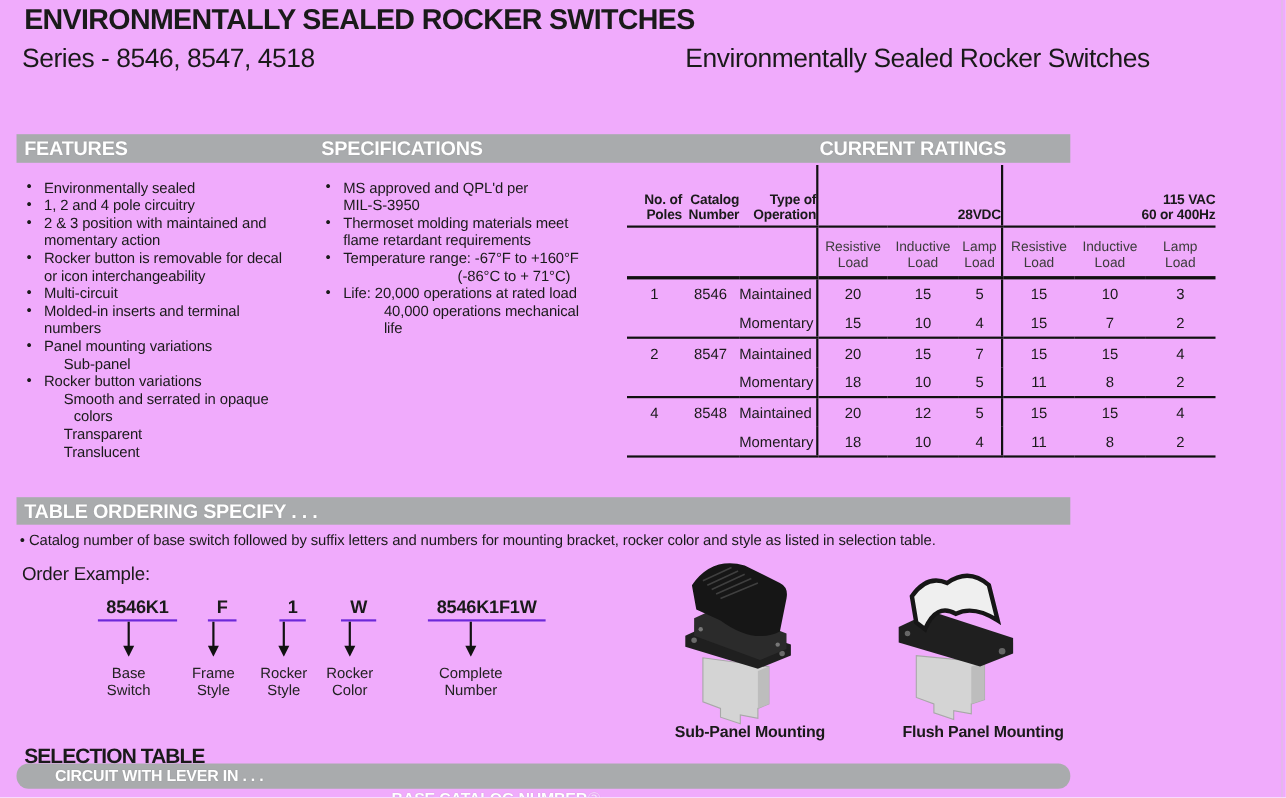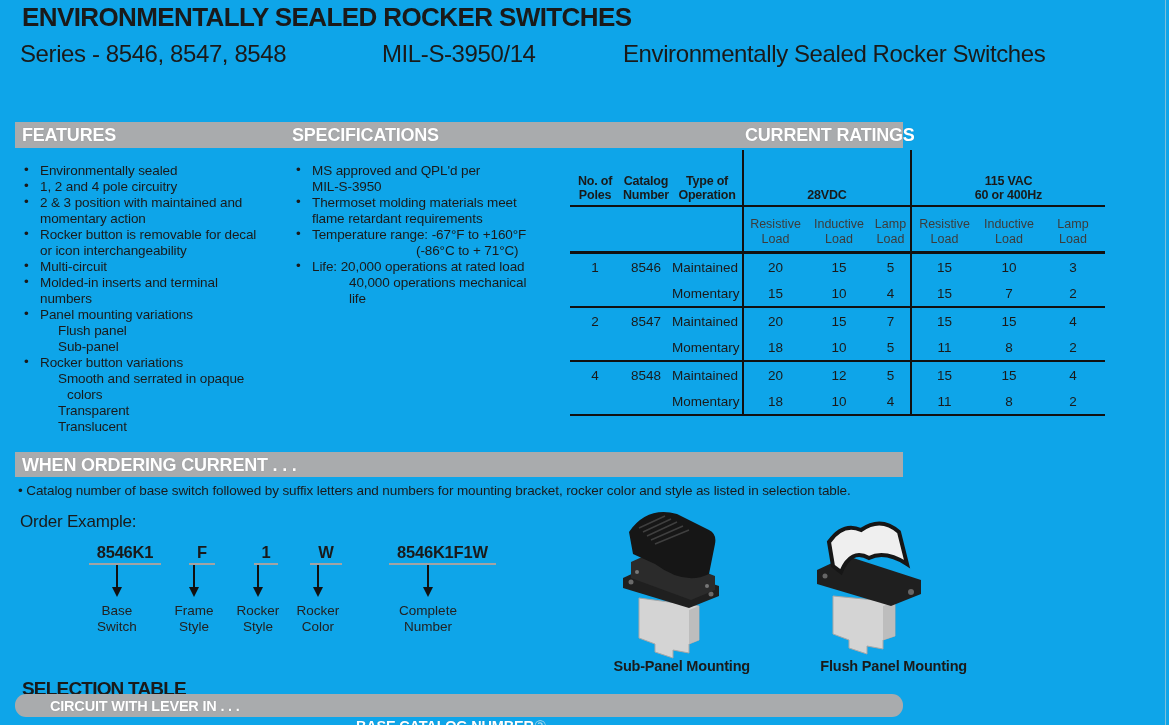--- a/index.html
+++ b/index.html
@@ -1,28 +1,28 @@
 <!DOCTYPE html>
 <html><head>
 <meta charset="utf-8">
 <style>
   html,body{margin:0;padding:0;background:#fff;}
-  .page{position:relative;width:1169px;height:725px;background:#0ea5e9;overflow:hidden;
+  .page{position:relative;width:1169px;height:725px;background:#f0abfc;overflow:hidden;
         font-family:"Liberation Sans",sans-serif;color:#1a1a1a;}
   .right-edge{position:absolute;left:1165px;top:0;width:1px;height:725px;background:#cfcfcf;opacity:.6;}
 
   
   .title{position:absolute;left:22px;top:2px;font-size:26px;font-weight:bold;letter-spacing:-0.6px;white-space:nowrap;}
   .sub{position:absolute;top:40px;font-size:24px;letter-spacing:-0.4px;white-space:nowrap;}
   .sub.series{left:20px;}
   .sub.mil{left:382px;}
   .sub.subright{left:623px;}
 
   
-  .bar{position:absolute;left:15px;width:888px;background:#a9abad;}
+  .bar{position:absolute;left:15px;width:958px;background:#a9abad;}
   .bar.header-bar{top:122px;height:26px;}
   .bar.ordering-bar{top:452px;height:25px;}
   .bar.bottom-bar{top:694px;height:23px;border-radius:11px;}
   .bar-label{position:absolute;top:50%;transform:translateY(-50%);color:#fff;font-weight:bold;
              font-size:18px;letter-spacing:-0.2px;white-space:nowrap;text-shadow:0 0 1px rgba(90,90,90,.35);}
   .bl-features{left:7px;}
   .bl-specs{left:277px;}
   .bl-ratings{left:730px;}
   .bl-ordering{left:7px;}
   .bl-circuit{left:35px;font-size:14.5px;}
@@ -37,34 +37,34 @@
   .line .bullet{position:absolute;left:0;top:-1px;}
   .line.i1{padding-left:34px;}
   .line.i2{padding-left:43px;}
   .line.i3{padding-left:120px;}
   .line.i4{padding-left:53px;}
 
   
   table.ratings{position:absolute;left:570px;top:150px;width:535px;border-collapse:collapse;table-layout:fixed;}
   table.ratings th,table.ratings td{padding:0;}
   table.ratings tr.h1 th{vertical-align:bottom;font-weight:bold;font-size:12.5px;line-height:14px;
-       letter-spacing:-0.2px;border-bottom:2px solid #111;padding-bottom:3px;height:52px;text-align:center;}
+       letter-spacing:-0.2px;border-bottom:2px solid #111;padding-bottom:3px;height:52px;text-align:right;}
   table.ratings tr.h2 th{vertical-align:bottom;font-weight:normal;color:#3c3c3c;font-size:12.5px;line-height:15px;
        border-bottom:3px solid #111;padding-bottom:4px;height:40px;text-align:center;}
   table.ratings tbody td{font-size:13.5px;height:26px;text-align:center;vertical-align:middle;}
   table.ratings td.op{text-align:left;padding-right:3px;}
   table.ratings tr.group-end td{border-bottom:2px solid #111;}
   table.ratings .vl{border-left:2px solid #111;}
 
   
   .ordering-note{position:absolute;left:18px;top:483px;font-size:13.5px;letter-spacing:-0.1px;white-space:nowrap;}
   .ordering-note::before{content:"\2022  ";}
   .order-example-label{position:absolute;left:20px;top:512px;font-size:17px;letter-spacing:-0.2px;}
   .order-col{position:absolute;top:543px;text-align:center;}
-  .order-col .code{display:inline-block;font-weight:bold;font-size:16.5px;border-bottom:2px solid #a3a3a3;
+  .order-col .code{display:inline-block;font-weight:bold;font-size:16.5px;border-bottom:2px solid #6d28d9;
                    padding:0 8px 1px;letter-spacing:-0.2px;margin-left:16px;}
   .order-col .arrow{display:block;margin:0 auto;}
   .order-col .lbl{font-size:13.5px;line-height:16px;margin-top:2px;color:#222;}
   .oc0{left:72px;width:90px;}
   .oc1{left:149px;width:90px;}
   .oc2{left:213px;width:90px;}
   .oc3{left:273px;width:90px;}
   .oc4{left:373px;width:110px;}
 
   
@@ -78,42 +78,40 @@
   
   .selection-title{position:absolute;left:22px;top:662px;font-size:19px;font-weight:bold;letter-spacing:-0.8px;margin-top:16px;}
 </style>
 </head>
 <body>
 
 <div class="page">
   <div class="right-edge"></div>
 
   <div class="title">ENVIRONMENTALLY SEALED ROCKER SWITCHES</div>
-  <div class="sub series">Series - 8546, 8547, 8548</div>
-  <div class="sub mil">MIL-S-3950/14</div>
+  <div class="sub series">Series - 8546, 8547, 4518</div>
   <div class="sub subright">Environmentally Sealed Rocker Switches</div>
 
   <div class="bar header-bar">
     <span class="bar-label bl-features">FEATURES</span>
     <span class="bar-label bl-specs">SPECIFICATIONS</span>
     <span class="bar-label bl-ratings">CURRENT RATINGS</span>
   </div>
 
   <div class="list features-list">
       <div class="line i0"><span class="bullet">•</span><span>Environmentally sealed</span></div>
       <div class="line i0"><span class="bullet">•</span><span>1, 2 and 4 pole circuitry</span></div>
       <div class="line i0"><span class="bullet">•</span><span>2 &amp; 3 position with maintained and</span></div>
       <div class="line i0"><span>momentary action</span></div>
       <div class="line i0"><span class="bullet">•</span><span>Rocker button is removable for decal</span></div>
       <div class="line i0"><span>or icon interchangeability</span></div>
       <div class="line i0"><span class="bullet">•</span><span>Multi-circuit</span></div>
       <div class="line i0"><span class="bullet">•</span><span>Molded-in inserts and terminal</span></div>
       <div class="line i0"><span>numbers</span></div>
       <div class="line i0"><span class="bullet">•</span><span>Panel mounting variations</span></div>
-      <div class="line i1"><span>Flush panel</span></div>
       <div class="line i1"><span>Sub-panel</span></div>
       <div class="line i0"><span class="bullet">•</span><span>Rocker button variations</span></div>
       <div class="line i1"><span>Smooth and serrated in opaque</span></div>
       <div class="line i2"><span>colors</span></div>
       <div class="line i1"><span>Transparent</span></div>
       <div class="line i1"><span>Translucent</span></div>
     </div>
   <div class="list specs-list">
       <div class="line i0"><span class="bullet">•</span><span>MS approved and QPL'd per</span></div>
       <div class="line i0"><span>MIL-S-3950</span></div>
@@ -222,21 +220,21 @@
           <td>10</td>
           <td>4</td>
           <td class="vl">11</td>
           <td>8</td>
           <td>2</td>
         </tr>
       </tbody>
     </table>
 
   <div class="bar ordering-bar">
-    <span class="bar-label bl-ordering">WHEN ORDERING CURRENT . . .</span>
+    <span class="bar-label bl-ordering">TABLE ORDERING SPECIFY . . .</span>
   </div>
   <div class="ordering-note">Catalog number of base switch followed by suffix letters and numbers for mounting bracket, rocker color and style as listed in selection table.</div>
   <div class="order-example-label">Order Example:</div>
   <div>
       <div class="order-col oc0"><span class="code">8546K1</span><span class="arrow"><svg width="14" height="32" viewBox="0 0 14 32">
             <line x1="7" y1="0" x2="7" y2="23" stroke="#111" stroke-width="2"></line>
             <polygon points="2,22 12,22 7,32" fill="#111"></polygon>
           </svg></span><div class="lbl">Base<br>Switch</div></div>
       <div class="order-col oc1"><span class="code">F</span><span class="arrow"><svg width="14" height="32" viewBox="0 0 14 32">
             <line x1="7" y1="0" x2="7" y2="23" stroke="#111" stroke-width="2"></line>

